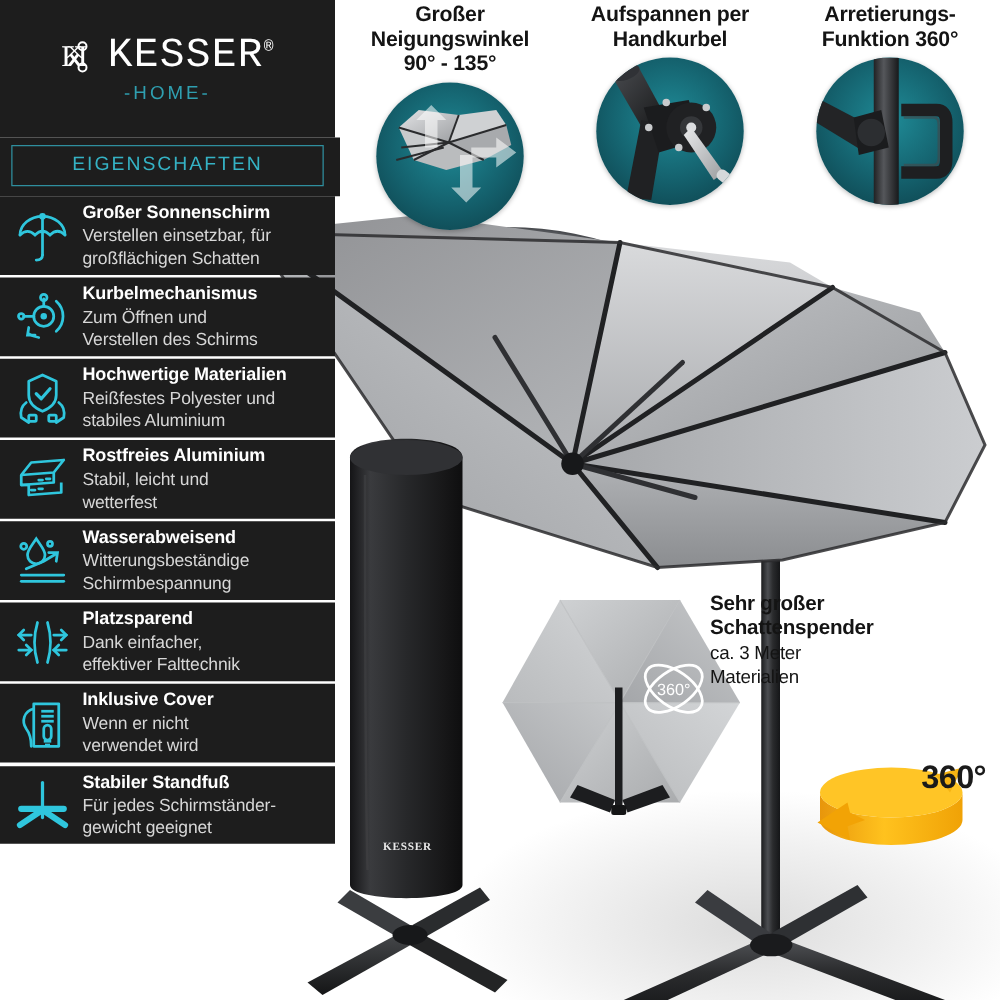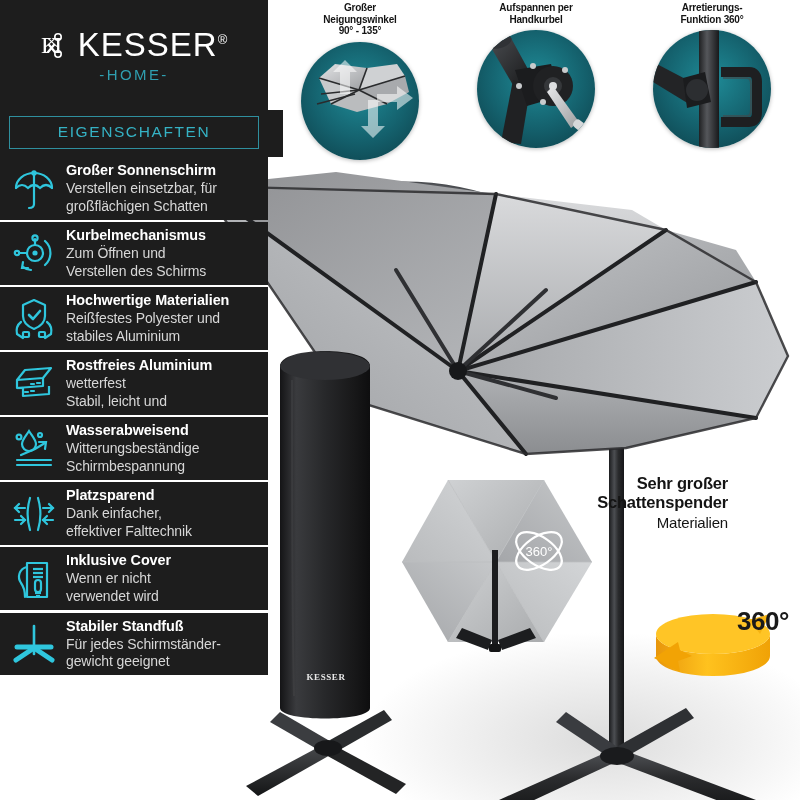--- a/index.html
+++ b/index.html
@@ -63,31 +63,31 @@
     position:absolute;left:0;top:0;width:268px;z-index:5;
   }
   .logo-box{
     background:#1d1d1d;height:110px;width:268px;
     display:flex;flex-direction:column;align-items:center;justify-content:center;
   }
   .logo-row{display:flex;align-items:center;justify-content:center;gap:3px;}
   .logo-mark{width:34px;height:34px;flex:0 0 auto;}
   .logo-mark svg{display:block;width:100%;height:100%;}
   .logo-word{
-    color:#fff;font-family:Liberation Sans, sans-serif;
+    color:#fff;font-family:Liberation Mono, monospace;
     font-size:33px;letter-spacing:1px;line-height:1;position:relative;
   }
   .logo-reg{font-size:13px;vertical-align:super;letter-spacing:0;}
   .logo-sub{
     color:#2f9fb0;font-size:15px;letter-spacing:2.4px;margin-top:4px;
     font-family:"Liberation Sans", sans-serif;
     text-align:right;
   }
 
-  .eig-wrap{background:#1d1d1d;width:268px;padding:6px 15px 8px 0;}
+  .eig-wrap{background:#1d1d1d;width:268px;padding:6px 4px 8px 0;}
   .eig-box{
     margin:0 9px;border:1.6px solid #2f8f9e;background:#1d1d1d;
     color:#35b2c4;text-align:center;font-size:15.5px;letter-spacing:1.6px;
     padding:6px 0 7px 0;
   }
 
   .features{width:268px;}
   .feature{
     display:flex;align-items:center;gap:6px;
     background:#1d1d1d;
@@ -106,35 +106,35 @@
   .f-desc{
     color:#d7d7d7;font-size:14px;line-height:1.2;letter-spacing:-.1px;
     margin-top:1px;
   }
 
   
   .callouts{position:absolute;left:268px;top:0;width:532px;height:200px;z-index:6;}
   .callout{position:absolute;top:2px;width:176px;text-align:center;}
   .co1{left:4px;} .co2{left:180px;} .co3{left:356px;}
   .co-title{
-    color:#141414;font-size:10px;font-weight:bold;line-height:1.15;
+    color:#141414;font-size:17px;font-weight:bold;line-height:1.15;
     letter-spacing:-.2px;
   }
   .co-circle{
     margin:5px auto 0 auto;width:118px;height:118px;border-radius:50%;
     overflow:hidden;position:relative;
     background:radial-gradient(circle at 50% 42%, #1f8b97 0%, #14606c 55%, #0c3c45 100%);
     box-shadow:0 1px 4px rgba(0,0,0,.28);
   }
   .co-circle svg{position:absolute;inset:0;width:100%;height:100%;overflow:hidden;}
 
   
   .shade-text{
     position:absolute;left:568px;top:474px;width:160px;z-index:6;
-    text-align:right;color:#141414;
+    text-align:left;color:#141414;
   }
   .st-l1{font-size:16.5px;font-weight:bold;line-height:1.17;letter-spacing:-.2px;}
   .st-l2{font-size:15px;line-height:1.2;margin-top:1px;letter-spacing:-.2px;}
 </style>
 </head>
 <body>
 
 <div id="stage">
 
   <div class="photo-layer">
@@ -451,20 +451,21 @@
           <path d="M68 42 L96 42 Q104 42 104 52 L104 82 Q104 92 96 92 L68 92" fill="none" stroke="#1e1f21" stroke-width="10" stroke-linejoin="round"></path>
           <path d="M70 48 L94 48 Q98 48 98 54 L98 80 Q98 86 94 86 L70 86" fill="none" stroke="#45474a" stroke-width="2" opacity=".6"></path>
         </svg>
       </div>
     </div>
   </div>
 
   <div class="shade-text">
     <div class="st-l1" style="display: block;">Sehr großer</div>
     <div class="st-l1" style="display: block;">Schattenspender</div>
+    <div class="st-l2" style="display: block;">ca. 3 Meter</div>
     <div class="st-l2" style="display: block;">Materialien</div>
   </div>
 
   <div class="sidebar">
 
     <div class="logo-box">
       <div class="logo-row">
         <span class="logo-mark">
           <svg viewBox="0 0 34 34">
             <g fill="#ffffff" font-family="Liberation Serif, serif">
@@ -547,22 +548,22 @@
           <svg viewBox="0 0 46 44" fill="none" stroke="#2fc6dd" stroke-width="2.2" stroke-linejoin="round">
             <path d="M14 8 L40 6 L32 16 L6 18 Z"></path>
             <path d="M6 18 L6 26 L32 24 L32 16"></path>
             <path d="M12 26 L12 34 L38 32 L38 24"></path>
             <path d="M12 26 L6 26"></path>
             <path d="M20 22 l3 0 M26 21 l3 0 M14 30 l3 0 M20 29 l3 0" stroke-linecap="round"></path>
           </svg>
         </span>
         <span class="f-text">
           <span class="f-title" style="display: block;">Rostfreies Aluminium</span>
+          <span class="f-desc" style="display: block;">Stabil, leicht und</span>
           <span class="f-desc" style="display: block;">wetterfest</span>
-          <span class="f-desc" style="display: block;">Stabil, leicht und</span>
         </span>
       </div>
 
       <div class="feature">
         <span class="f-icon">
           <svg viewBox="0 0 46 44" fill="none" stroke="#2fc6dd" stroke-width="2.2" stroke-linecap="round">
             <path d="M18 4 C14 10 11 13 11 17 a7 7 0 0 0 14 0 c0 -4 -3 -7 -7 -13 Z"></path>
             <circle cx="8" cy="10" r="2.4"></circle>
             <circle cx="29" cy="8" r="2"></circle>
             <path d="M10 28 L24 22 L34 16"></path>

